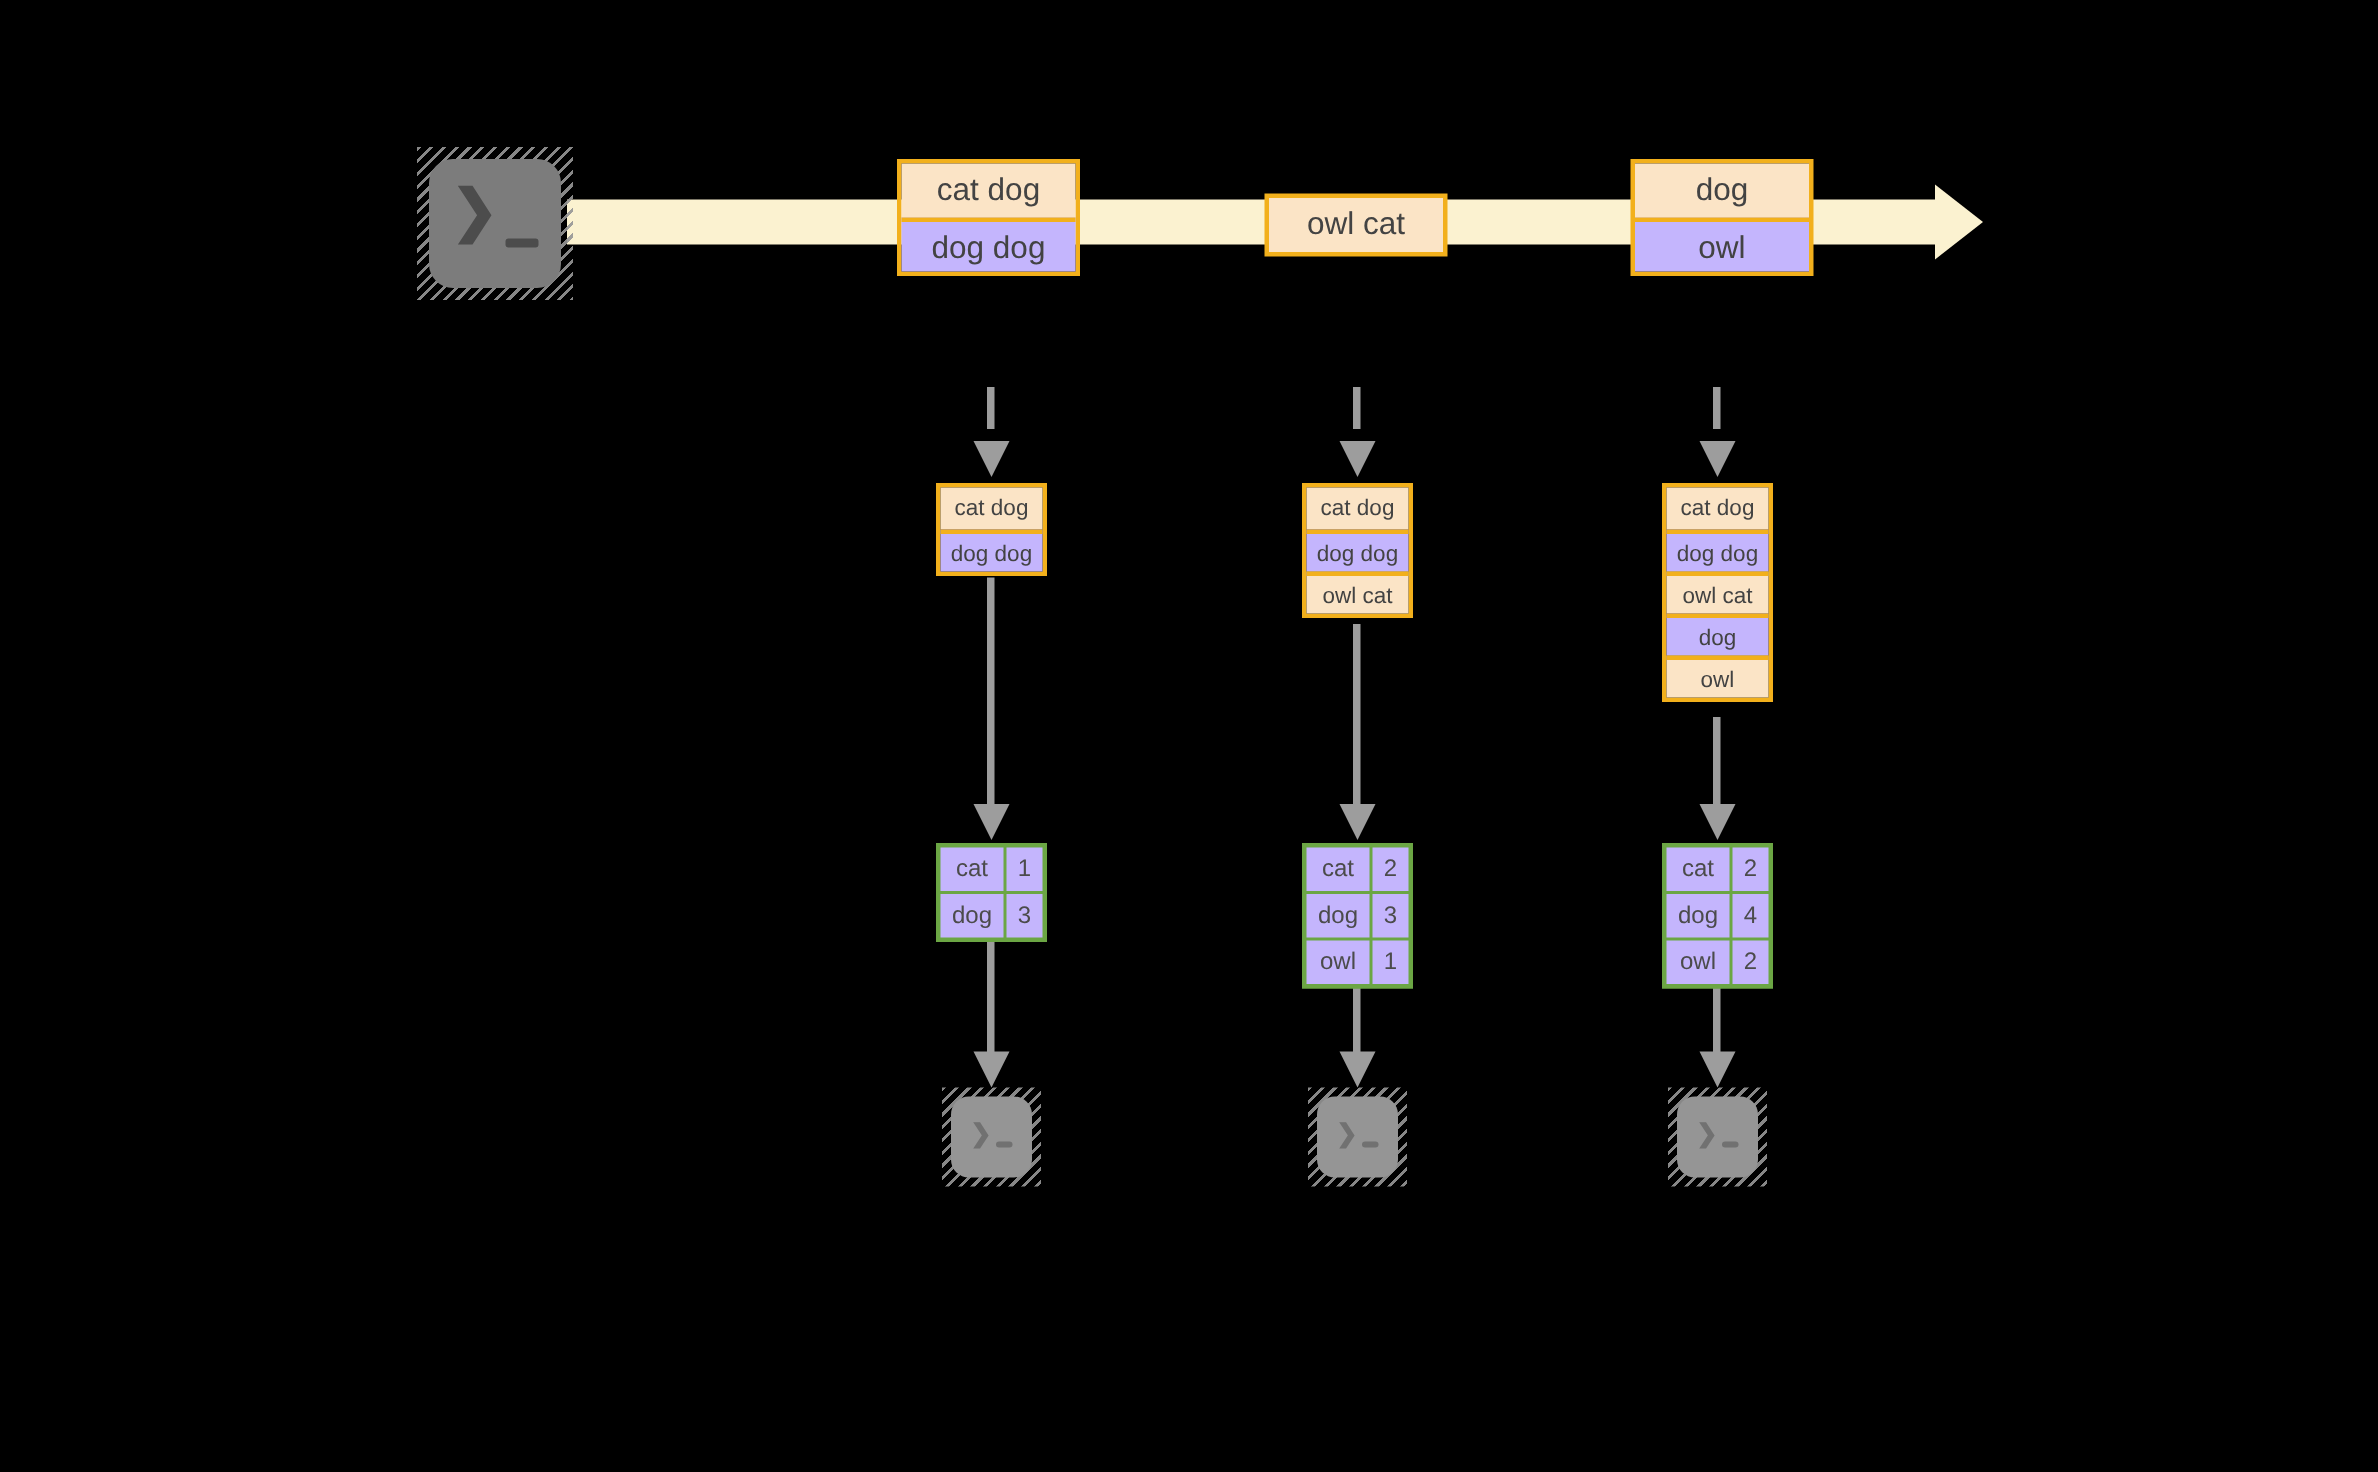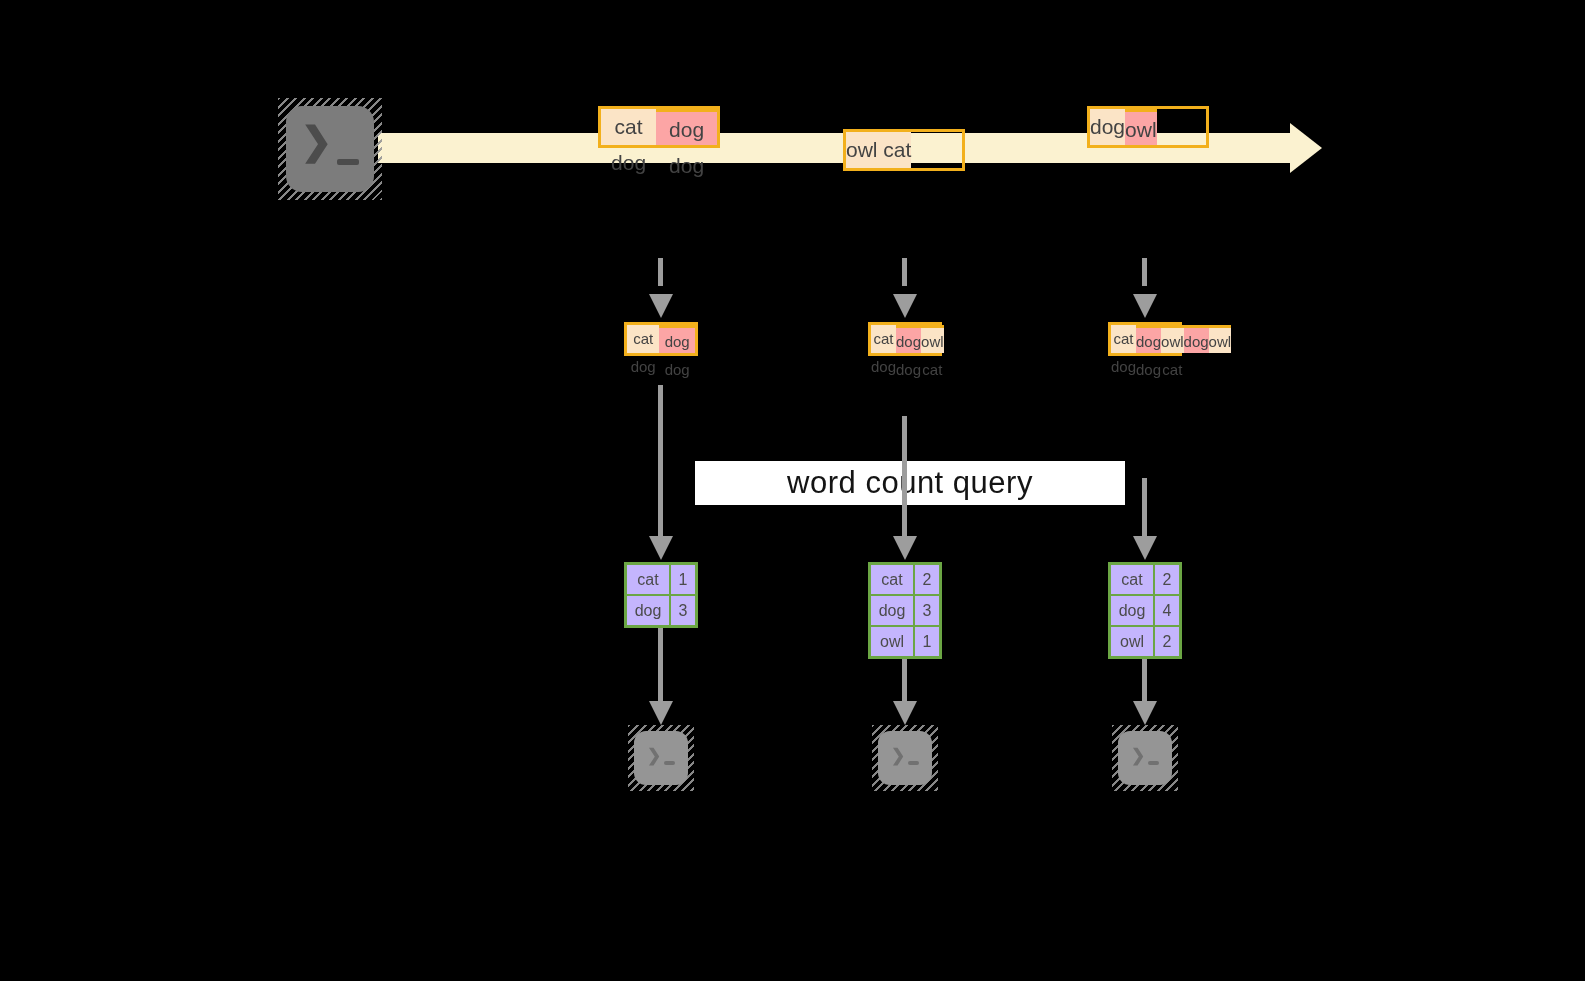--- a/index.html
+++ b/index.html
@@ -18,29 +18,29 @@
   .term-lg .chev{font-size:38px;line-height:38px;margin-top:-16px;}
   .term-sm .chev{font-size:17px;line-height:17px;margin-top:-6px;color:#717171;}
   .uscore{display:inline-block;background:#4c4c4c;border-radius:2px;}
   .term-lg .uscore{width:22px;height:6px;margin:26px 0 0 5px;}
   .term-sm .uscore{width:11px;height:4px;margin:10px 0 0 3px;background:#717171;}
   
   .band{position:absolute;left:378px;top:133px;width:912px;height:30px;background:#fbf2d0;z-index:1;}
   .band-head{position:absolute;left:1290px;top:123px;width:0;height:0;z-index:1;
     border-left:32px solid #fbf2d0;border-top:25px solid transparent;border-bottom:25px solid transparent;}
   
-  .obox{position:absolute;border:3px solid #f2b01c;display:flex;flex-direction:row;z-index:7;}
+  .obox{position:absolute;border:3px solid #f2b01c;display:flex;flex-direction:column;z-index:7;}
   .obox.big{width:122px;}
   .obox.small{width:74px;}
   .orow{color:#434343;text-align:center;}
   .obox.big .orow{height:36px;line-height:36px;font-size:21px;}
   .obox.small .orow{height:28px;line-height:28px;font-size:15px;}
   .orow + .orow{border-top:3px solid #f2b01c;}
   .peach{background:#fbe4c6;}
-  .cream{background:#fca5a5;}
+  .cream{background:#c4b5fd;}
   
   .dash{position:absolute;width:5px;height:28px;background:#9d9d9d;z-index:2;}
   .vline{position:absolute;width:5px;background:#9d9d9d;z-index:5;}
   .ahead{position:absolute;width:0;height:0;z-index:5;
     border-left:12px solid transparent;border-right:12px solid transparent;border-top:24px solid #9d9d9d;}
   
   .qband{position:absolute;left:695px;top:461px;width:430px;height:44px;background:#ffffff;z-index:4;
     display:flex;align-items:center;justify-content:center;}
   .qband span{font-size:31px;color:#141414;letter-spacing:.5px;}
   
@@ -92,23 +92,20 @@
     <div class="orow peach">owl cat</div>
   </div>
   <div class="obox small" style="left:1108px;top:322px;">
     <div class="orow peach">cat dog</div>
     <div class="orow cream">dog dog</div>
     <div class="orow peach">owl cat</div>
     <div class="orow cream">dog</div>
     <div class="orow peach">owl</div>
   </div>
 
-  <div class="qband">
-    <span>word count query</span>
-  </div>
 
   <div class="vline" style="left:658px;top:385px;height:153px;"></div>
   <div class="ahead" style="left:649px;top:536px;"></div>
   <div class="vline" style="left:902px;top:416px;height:122px;"></div>
   <div class="ahead" style="left:893px;top:536px;"></div>
   <div class="vline" style="left:1142px;top:478px;height:60px;"></div>
   <div class="ahead" style="left:1133px;top:536px;"></div>
 
   <div class="gtable" style="left:624px;top:562px;">
     <div class="gcell">cat</div>

